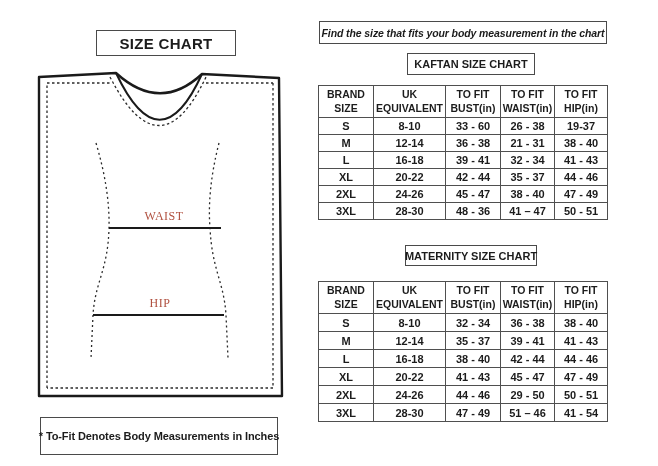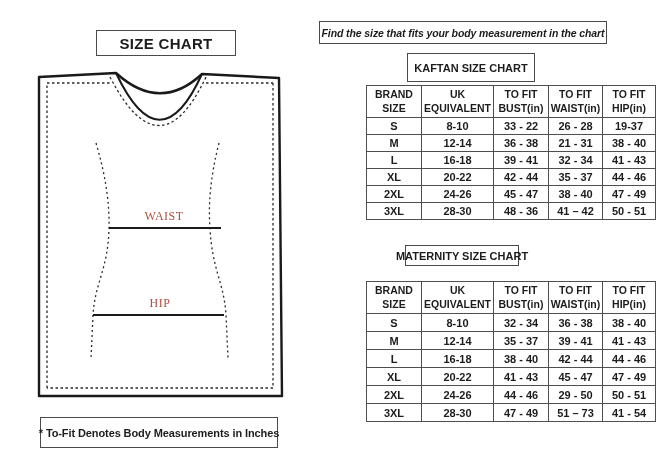--- a/index.html
+++ b/index.html
@@ -15,32 +15,31 @@
 
   .boxed {
     position: absolute;
     border: 1px solid #4a4a4a;
     display: flex; align-items: center; justify-content: center;
     font-weight: bold; white-space: nowrap;
     background: #fff;
   }
   .size-chart-title { left: 96px; top: 30px; width: 140px; height: 26px; font-size: 15px; letter-spacing: .3px; }
   .instruction-box  { left: 319px; top: 21px; width: 288px; height: 23px; font-size: 10.5px; letter-spacing: -.1px; font-style: italic; }
-  .kaftan-title-box { left: 407px; top: 53px; width: 128px; height: 29px; font-size: 11px; }
-  .maternity-title-box { left: 405px; top: 245px; width: 114px; height: 21px; font-size: 11px; }
-  .footnote-box { left: 40px; top: 417px; width: 238px; height: 31px; font-size: 11px; letter-spacing: -.1px; }
+  .kaftan-title-box { left: 407px; top: 53px; width: 128px; height: 22px; font-size: 11px; }
+  .maternity-title-box { left: 405px; top: 245px; width: 132px; height: 21px; font-size: 11px; }
+  .footnote-box { left: 40px; top: 417px; width: 238px; height: 38px; font-size: 11px; letter-spacing: -.1px; }
 
   .garment-svg { position: absolute; left: 36px; top: 70px; }
 
   table.size-table {
     position: absolute;
     border-collapse: collapse;
     table-layout: fixed;
     background: #fff;
-    margin-left: 48px;
   }
   .kaftan-table { left: 318px; top: 85px; width: 289px; }
   .maternity-table { left: 318px; top: 281px; width: 289px; }
   .size-table th, .size-table td {
     border: 1px solid #4f4f4f;
     text-align: center; vertical-align: middle;
     font-weight: bold;
     padding: 0 1px;
   }
   .size-table th {
@@ -114,22 +113,22 @@
           <th>TO FIT
 WAIST(in)</th>
           <th>TO FIT
 HIP(in)</th>
         </tr>
       </thead>
     <tbody>
         <tr>
           <td>S</td>
           <td>8-10</td>
-          <td>33 - 22</td>
-          <td>26 - 28</td>
+          <td>33 - 60</td>
+          <td>26 - 38</td>
           <td>19-37</td>
         </tr>
         <tr>
           <td>M</td>
           <td>12-14</td>
           <td>36 - 38</td>
           <td>21 - 31</td>
           <td>38 - 40</td>
         </tr>
         <tr>
@@ -150,21 +149,21 @@
           <td>2XL</td>
           <td>24-26</td>
           <td>45 - 47</td>
           <td>38 - 40</td>
           <td>47 - 49</td>
         </tr>
         <tr>
           <td>3XL</td>
           <td>28-30</td>
           <td>48 - 36</td>
-          <td>41 – 42</td>
+          <td>41 – 47</td>
           <td>50 - 51</td>
         </tr>
       </tbody>
   </table>
 
   <div class="boxed maternity-title-box">MATERNITY SIZE CHART</div>
 
   <table class="size-table maternity-table">
     <colgroup>
       <col style="width:55px">
@@ -220,19 +219,19 @@
           <td>2XL</td>
           <td>24-26</td>
           <td>44 - 46</td>
           <td>29 - 50</td>
           <td>50 - 51</td>
         </tr>
         <tr>
           <td>3XL</td>
           <td>28-30</td>
           <td>47 - 49</td>
-          <td>51 – 73</td>
+          <td>51 – 46</td>
           <td>41 - 54</td>
         </tr>
       </tbody>
   </table>
 
 </div>
 
 </body></html>

